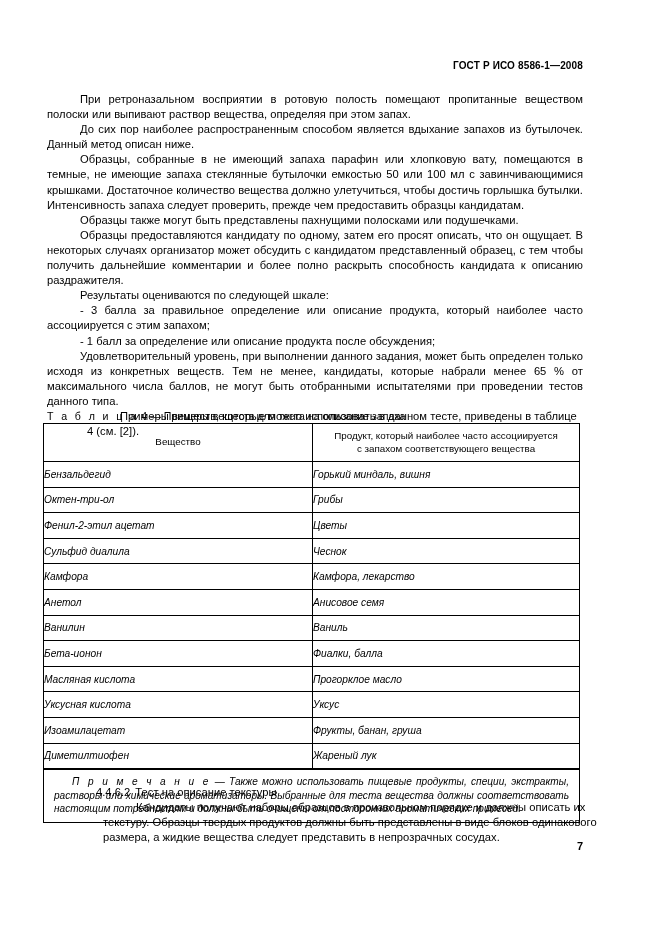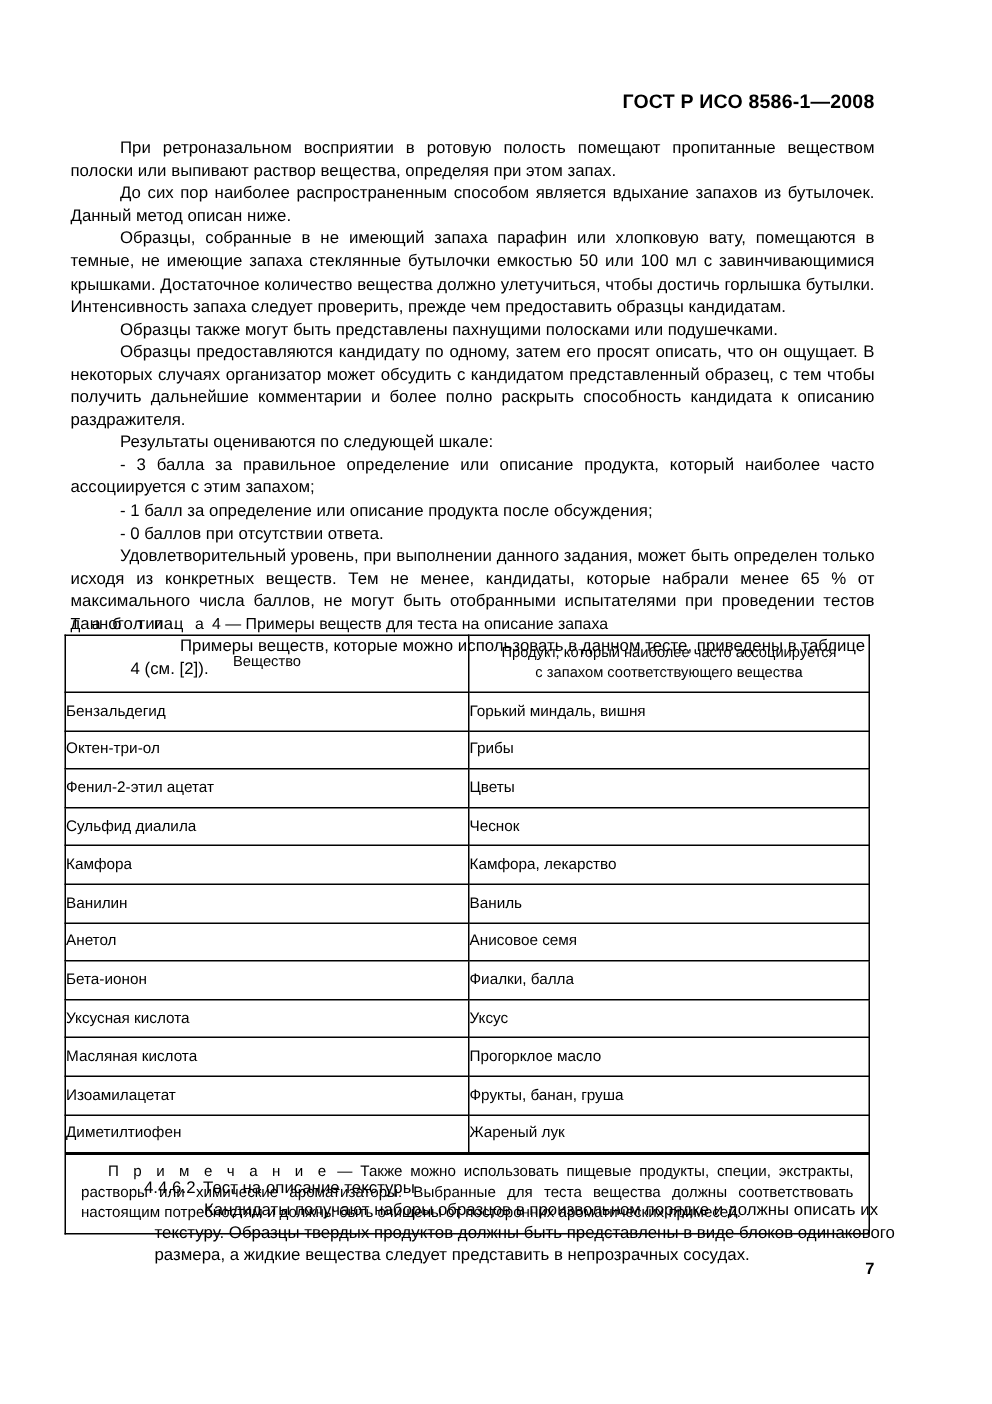--- a/index.html
+++ b/index.html
@@ -25,21 +25,21 @@
     overflow: hidden;
   }
 
   
   .doc-header {
     position: absolute;
     left: 47px;
     top: 60px;
     width: 536px;
     text-align: right;
-    font-size: 13px;
+    font-size: 10px;
     font-weight: bold;
     letter-spacing: 0.15px;
   }
 
   
   .content {
     position: absolute;
     left: 47px;
     top: 92px;
     width: 536px;
@@ -106,20 +106,21 @@
     border-bottom-style: solid;
     border-bottom-color: #000;
   }
   thead th .hdr-line { display: block; }
 
   tbody td {
     height: 24.6px;
     font-size: 10.2px;
     padding-left: 18px;
     text-align: left;
+    font-style: italic;
   }
   tbody tr.note-row td {
     height: auto;
     padding: 5px 10px 7px 10px;
     font-size: 10.1px;
     line-height: 13.4px;
     text-align: justify;
     border-top-width: 2px;
   }
   .note-body { text-indent: 26px; }
@@ -161,21 +162,20 @@
 
   <div class="content">
     <p class="para">При ретроназальном восприятии в ротовую полость помещают пропитанные веществом полоски или выпивают раствор вещества, определяя при этом запах.</p>
     <p class="para">До сих пор наиболее распространенным способом является вдыхание запахов из бутылочек. Данный метод описан ниже.</p>
     <p class="para">Образцы, собранные в не имеющий запаха парафин или хлопковую вату, помещаются в темные, не имеющие запаха стеклянные бутылочки емкостью 50 или 100 мл с завинчивающимися крышками. Достаточное количество вещества должно улетучиться, чтобы достичь горлышка бутылки. Интенсивность запаха следует проверить, прежде чем предоставить образцы кандидатам.</p>
     <p class="para">Образцы также могут быть представлены пахнущими полосками или подушечками.</p>
     <p class="para">Образцы предоставляются кандидату по одному, затем его просят описать, что он ощущает. В некоторых случаях организатор может обсудить с кандидатом представленный образец, с тем чтобы получить дальнейшие комментарии и более полно раскрыть способность кандидата к описанию раздражителя.</p>
     <p class="para">Результаты оцениваются по следующей шкале:</p>
     <p class="para dash">- 3 балла за правильное определение или описание продукта, который наиболее часто ассоциируется с этим запахом;</p>
     <p class="para dash">- 1 балл за определение или описание продукта после обсуждения;</p>
-    <p class="para dash">- 0 баллов при отсутствии ответа.</p>
     <p class="para">Удовлетворительный уровень, при выполнении данного задания, может быть определен только исходя из конкретных веществ. Тем не менее, кандидаты, которые набрали менее 65 % от максимального числа баллов, не могут быть отобранными испытателями при проведении тестов данного типа.</p>
     <p class="para">Примеры веществ, которые можно использовать в данном тесте, приведены в таблице 4 (см. [2]).</p>
   </div>
 
   <div class="table-caption">
     <span class="tcap-word">Т а б л и ц а</span>
     <span>4</span>
     <span>— Примеры веществ для теста на описание запаха</span>
   </div>
 
@@ -209,38 +209,38 @@
         </tr>
         <tr>
           <td>Сульфид диалила</td>
           <td>Чеснок</td>
         </tr>
         <tr>
           <td>Камфора</td>
           <td>Камфора, лекарство</td>
         </tr>
         <tr>
+          <td>Анетол</td>
+          <td>Анисовое семя</td>
+        </tr>
+        <tr>
           <td>Ванилин</td>
           <td>Ваниль</td>
         </tr>
         <tr>
-          <td>Анетол</td>
-          <td>Анисовое семя</td>
-        </tr>
-        <tr>
           <td>Бета-ионон</td>
           <td>Фиалки, балла</td>
         </tr>
         <tr>
+          <td>Масляная кислота</td>
+          <td>Прогорклое масло</td>
+        </tr>
+        <tr>
           <td>Уксусная кислота</td>
           <td>Уксус</td>
-        </tr>
-        <tr>
-          <td>Масляная кислота</td>
-          <td>Прогорклое масло</td>
         </tr>
         <tr>
           <td>Изоамилацетат</td>
           <td>Фрукты, банан, груша</td>
         </tr>
         <tr>
           <td>Диметилтиофен</td>
           <td>Жареный лук</td>
         </tr>
         <tr class="note-row">

